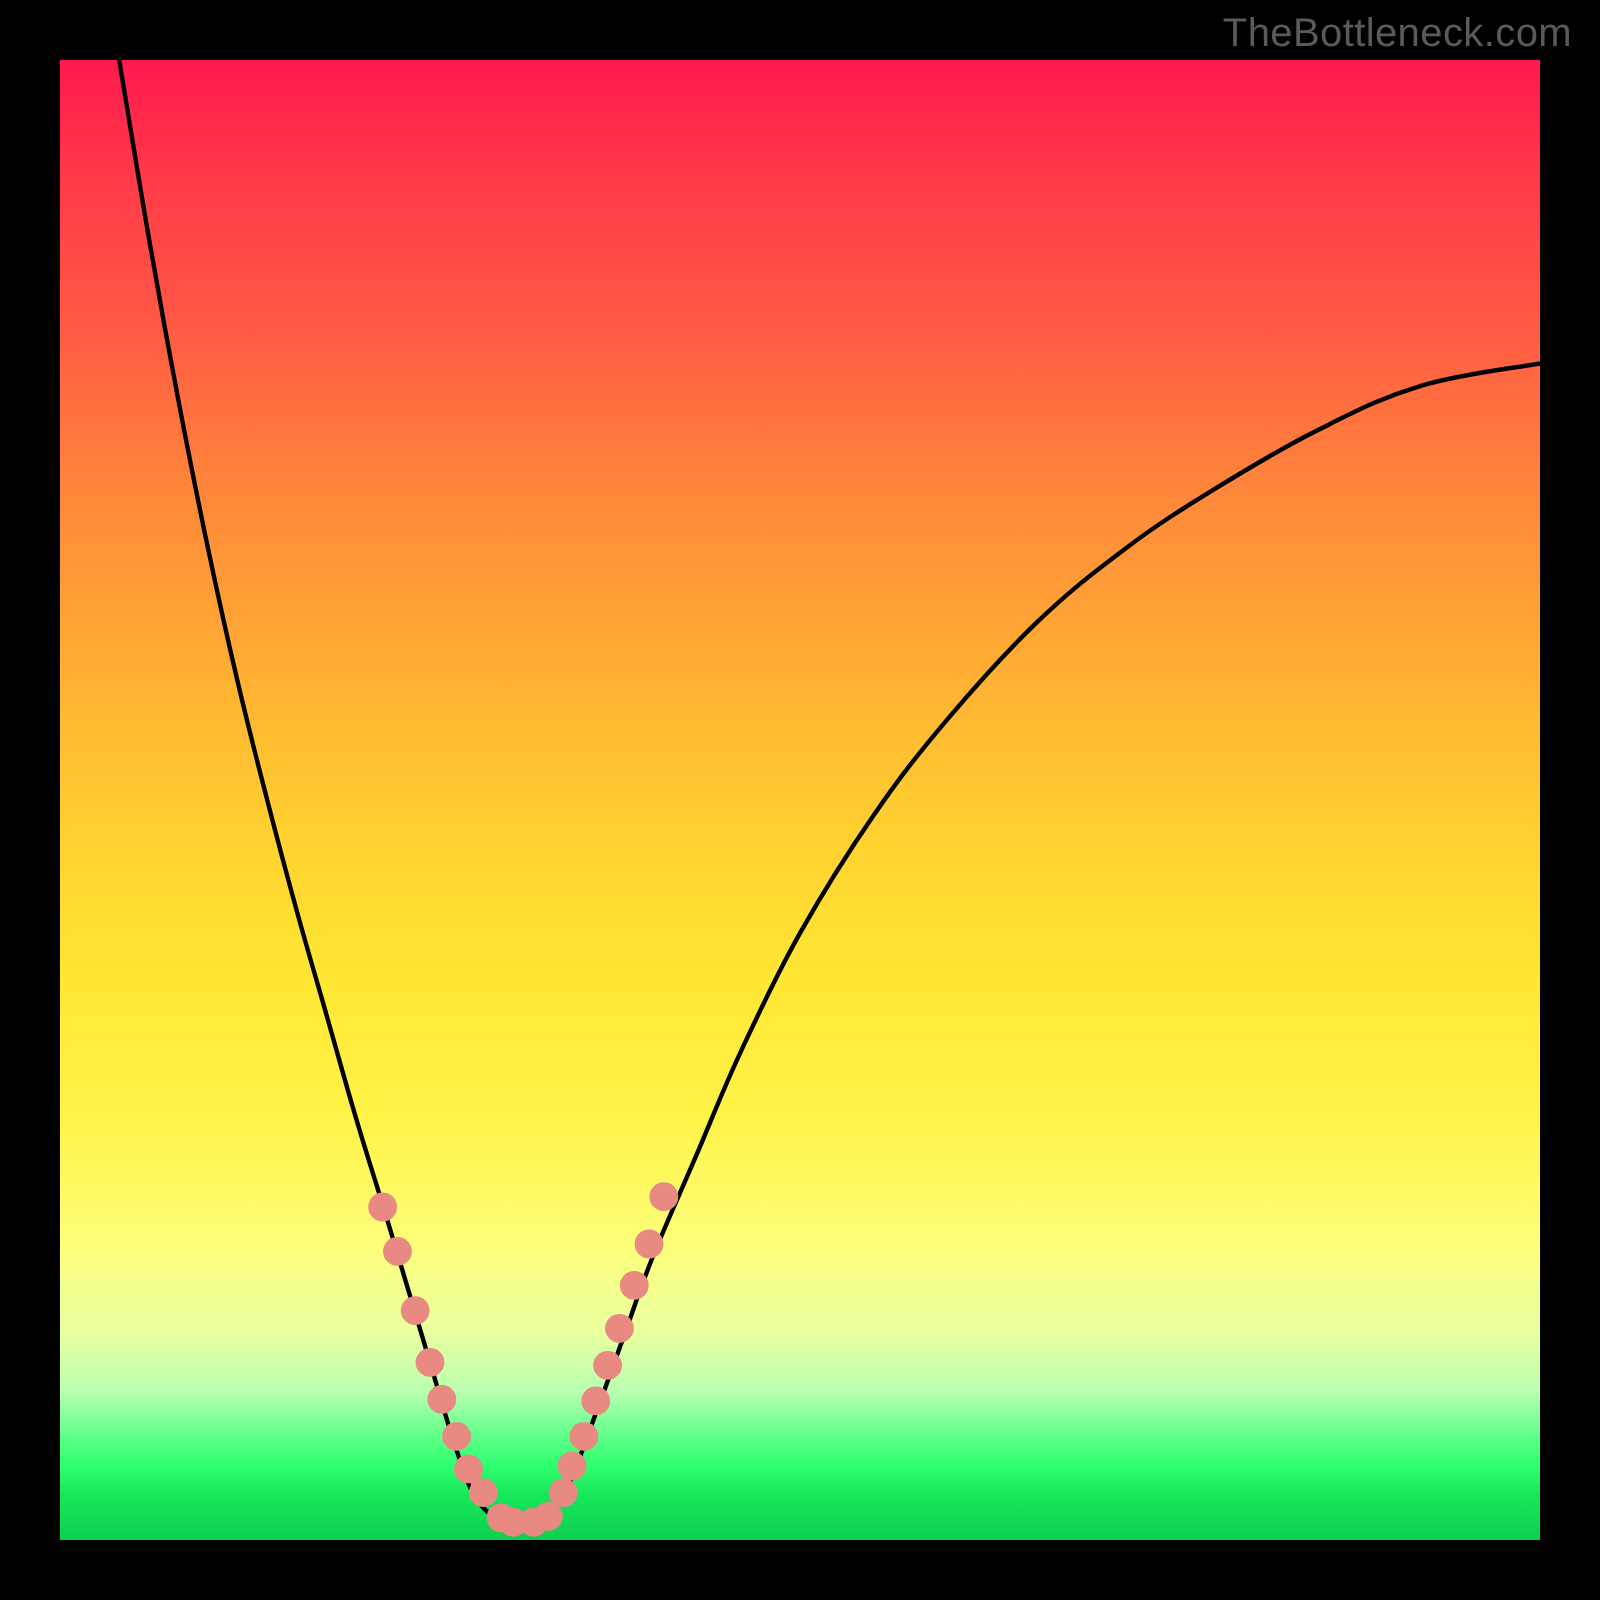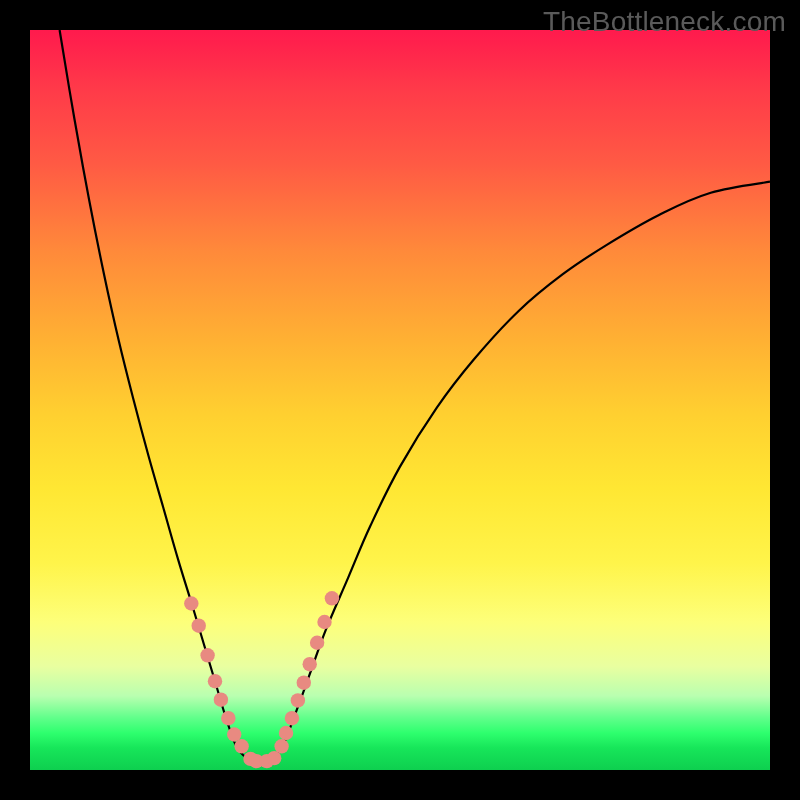--- a/index.html
+++ b/index.html
@@ -50,21 +50,21 @@
     position: absolute;
     inset: 0;
     width: 100%;
     height: 100%;
   }
   .watermark {
     position: absolute;
     top: 6px;
     right: 14px;
     color: #5a5a5a;
-    font-size: 28px;
+    font-size: 20px;
     font-weight: 500;
     letter-spacing: 0.2px;
     user-select: none;
   }
 </style>
 </head>
 <body>
 
 <div class="stage">
 

